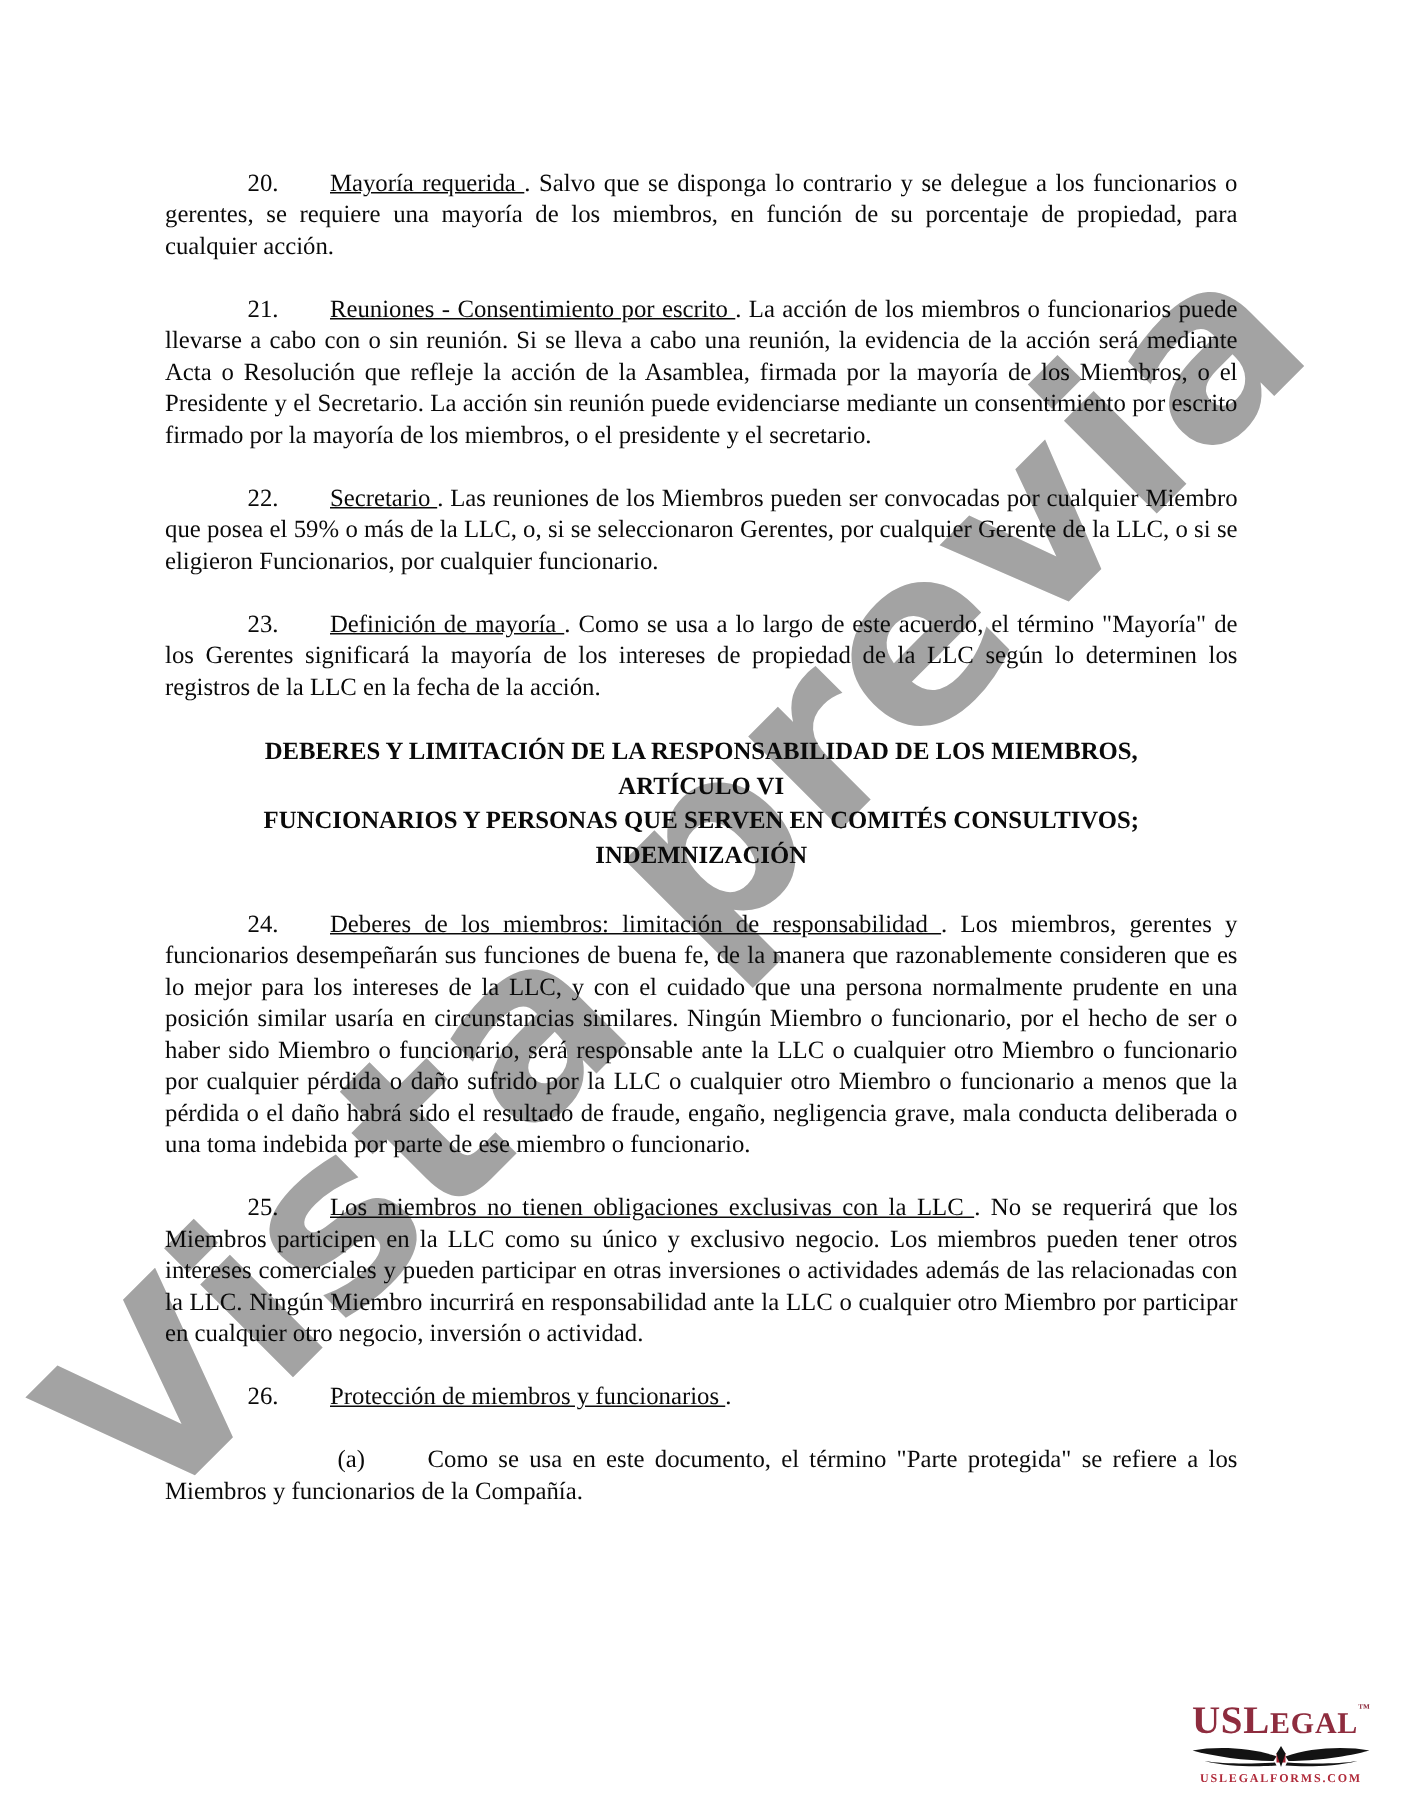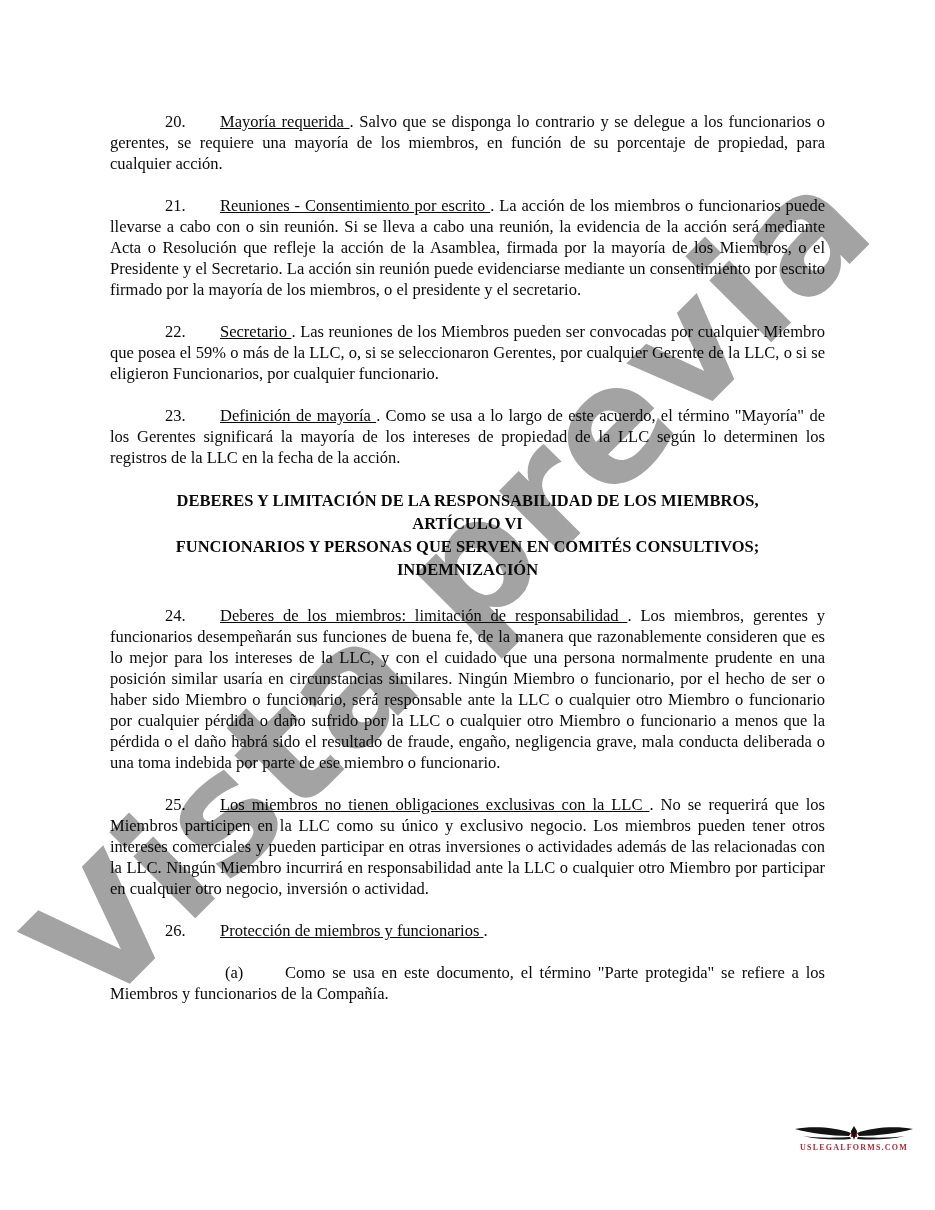--- a/index.html
+++ b/index.html
@@ -112,20 +112,21 @@
 
     <p class="para"><span class="num">25.</span><span class="ptitle">Los miembros no tienen obligaciones exclusivas con la LLC </span><span>. No se requerirá que los Miembros participen en la LLC como su único y exclusivo negocio. Los miembros pueden tener otros intereses comerciales y pueden participar en otras inversiones o actividades además de las relacionadas con la LLC. Ningún Miembro incurrirá en responsabilidad ante la LLC o cualquier otro Miembro por participar en cualquier otro negocio, inversión o actividad.</span></p>
 
     <p class="para"><span class="num">26.</span><span class="ptitle">Protección de miembros y funcionarios </span><span>.</span></p>
 
     <p class="para sub"><span class="marker">(a)</span><span>Como se usa en este documento, el término "Parte protegida" se refiere a los Miembros y funcionarios de la Compañía.</span></p>
 
   </div>
 
   <div class="logo">
+    <div class="brand" style="color:#8e2c3e;"><span class="big">USL</span><span class="small">EGAL</span><span class="tm">™</span></div>
     <svg class="wings" width="118" height="15" viewBox="0 0 118 15">
       <path d="M56,7 C40,1 16,0 0,3 C14,7 36,10 54,10 Z" fill="#131313"></path>
       <path d="M62,7 C78,1 102,0 118,3 C104,7 82,10 64,10 Z" fill="#131313"></path>
       <path d="M55,11 C40,12 20,12 8,10 C24,14 44,14 56,13 Z" fill="#131313"></path>
       <path d="M63,11 C78,12 98,12 110,10 C94,14 74,14 62,13 Z" fill="#131313"></path>
       <rect x="56" y="5" width="6" height="6" fill="#a51f2f"></rect>
       <path d="M59,0 L62,5 L59,14 L56,5 Z" fill="#131313"></path>
     </svg>
     <div class="logo-url" style="color:#b02a3a;">USLEGALFORMS.COM</div>
   </div>

